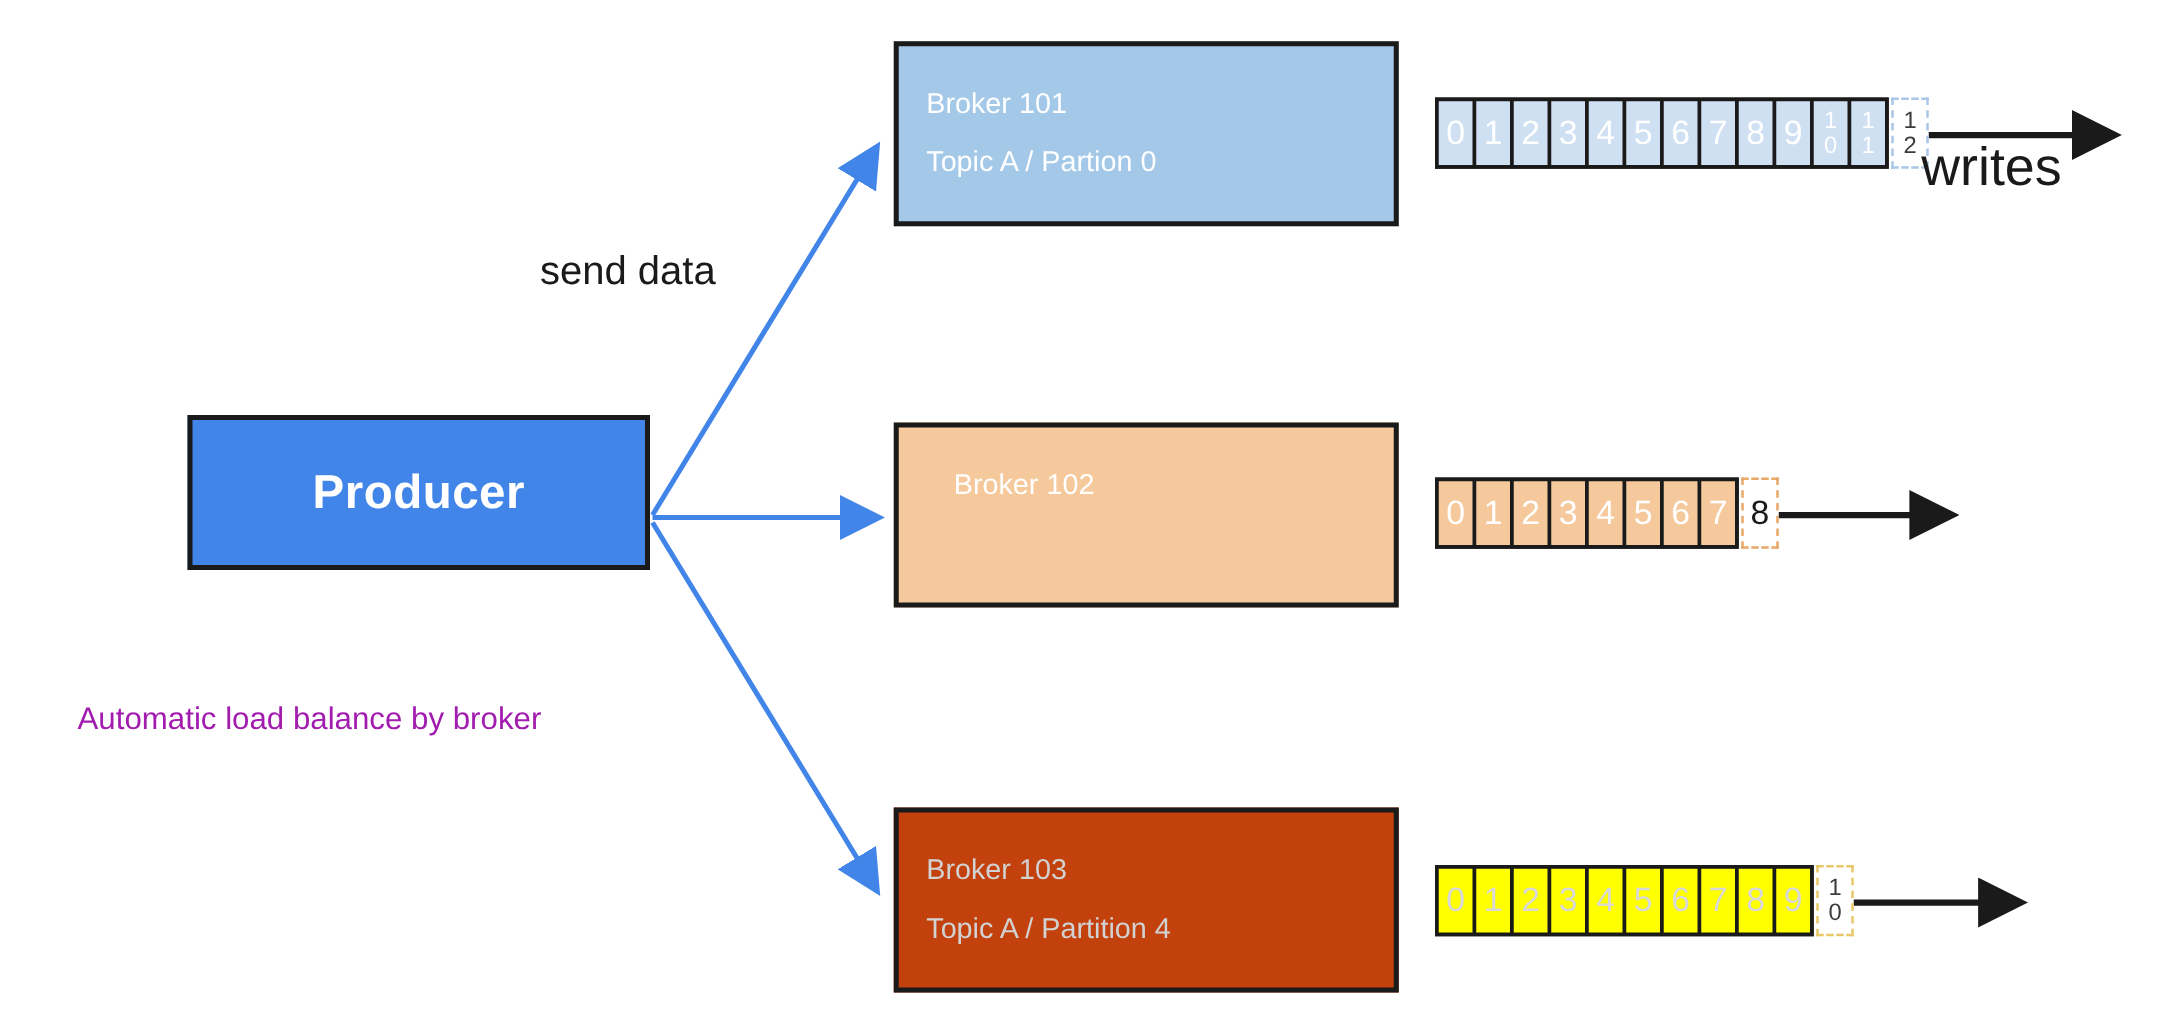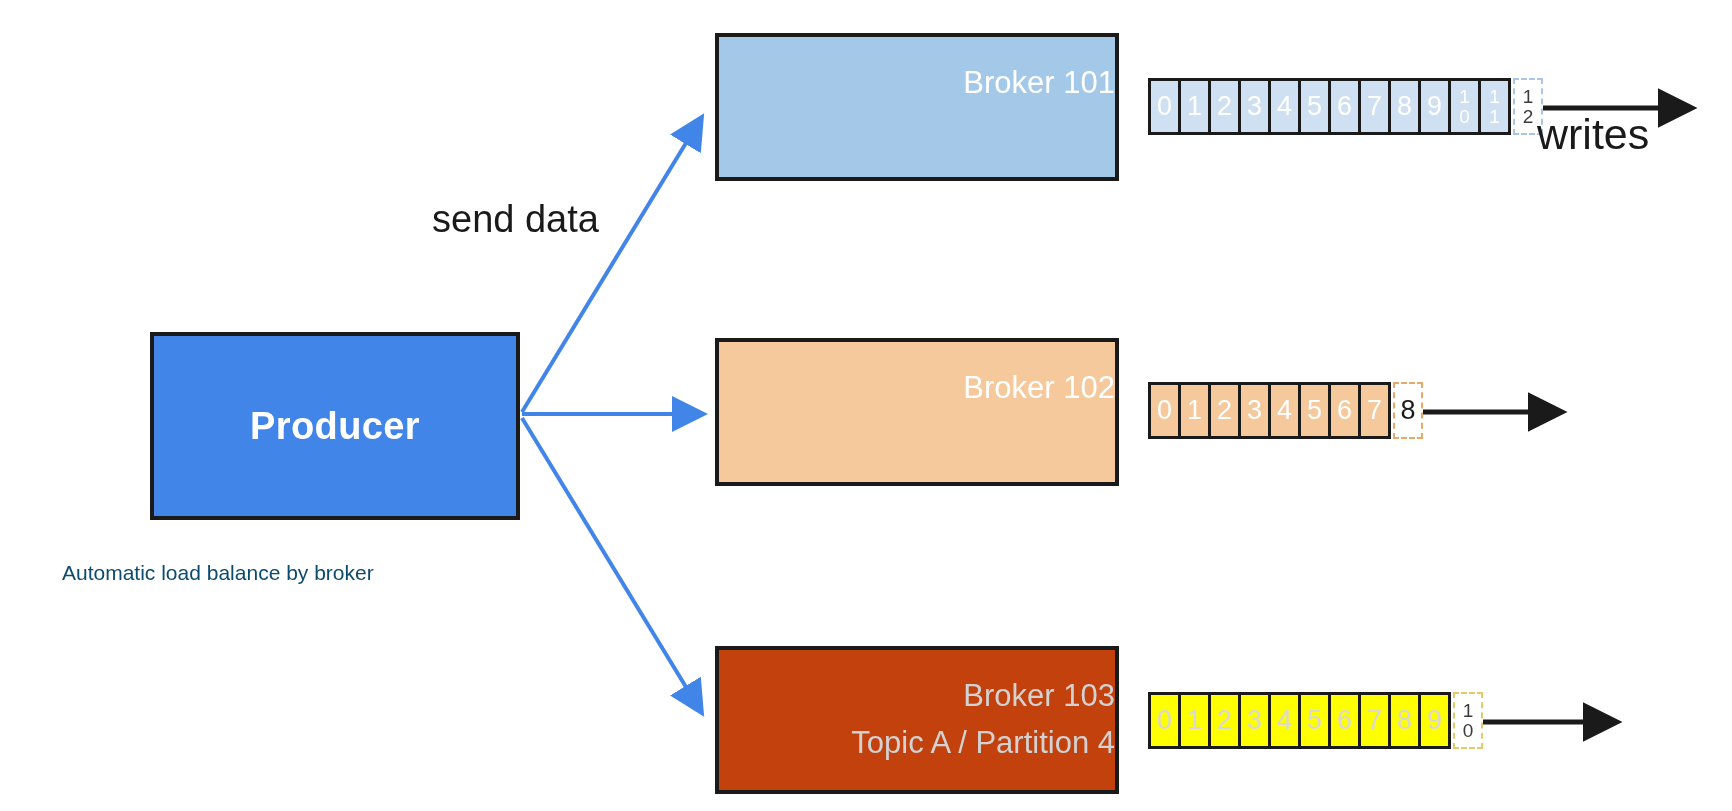--- a/index.html
+++ b/index.html
@@ -15,21 +15,21 @@
     width: 1732px;
     height: 811px;
     background: #ffffff;
     overflow: hidden;
   }
   .abs { position: absolute; }
 
   
   #producer-box {
     left: 150px; top: 332px;
-    width: 370px; height: 188px;
+    width: 370px; height: 124px;
     background: #4285e8;
     border: 4px solid #1a1a1a;
     box-sizing: border-box;
     display: flex;
     align-items: center;
     justify-content: center;
   }
   #producer-label {
     color: #ffffff;
     font-size: 38px;
@@ -38,24 +38,23 @@
   }
 
   
   .broker-box {
     width: 404px; height: 148px;
     border: 4px solid #1a1a1a;
     box-sizing: border-box;
     padding: 22px 0 0 22px;
   }
   .broker-line {
-    font-size: 31px;
+    font-size: 23px;
     line-height: 47px;
     white-space: nowrap;
-    text-align: right;
   }
   #broker-101-box { left: 715px; top: 33px;  background: #a4c8e8; }
   #broker-102-box { left: 715px; top: 338px; background: #f5c99b; padding-left: 44px; }
   #broker-103-box { left: 715px; top: 646px; background: #c2410c; }
   #broker-101-box .broker-line { color: #ffffff; }
   #broker-102-box .broker-line { color: #ffffff; }
   #broker-103-box .broker-line { color: #d2d2d2; }
 
   
   .log-bar {
@@ -112,34 +111,34 @@
   #log-103 .log-cell { background: #ffff00; color: #d8d8d8; }
   #log-103 .log-next { border: 2px dashed #e8c96a; color: #3c3c3c; }
 
   #log-101 { left: 1148px; top: 78px; }
   #log-102 { left: 1148px; top: 382px; }
   #log-103 { left: 1148px; top: 692px; }
 
   
   #send-data-label {
     left: 432px; top: 198px;
-    font-size: 38px;
+    font-size: 32px;
     color: #1a1a1a;
     white-space: nowrap;
   }
   #writes-label {
     left: 1537px; top: 110px;
     font-size: 43px;
     color: #1a1a1a;
     white-space: nowrap;
   }
   #loadbalance-label {
     left: 62px; top: 561px;
-    font-size: 21px;
-    color: #0c4a6e;
+    font-size: 25px;
+    color: #a21caf;
     white-space: nowrap;
   }
 
   svg.overlay {
     position: absolute;
     left: 0; top: 0;
     width: 1732px; height: 811px;
     pointer-events: none;
   }
 </style>
@@ -166,20 +165,21 @@
     <line x1="1405" y1="412" x2="1560" y2="412" stroke="#1a1a1a" stroke-width="5" marker-end="url(#ah-black)"></line>
     <line x1="1462" y1="722" x2="1615" y2="722" stroke="#1a1a1a" stroke-width="5" marker-end="url(#ah-black)"></line>
   </svg>
 
   <div class="abs" id="producer-box">
     <span id="producer-label">Producer</span>
   </div>
 
   <div class="abs broker-box" id="broker-101-box">
     <div class="broker-line">Broker 101</div>
+    <div class="broker-line">Topic A / Partion 0</div>
   </div>
 
   <div class="abs broker-box" id="broker-102-box">
     <div class="broker-line">Broker 102</div>
   </div>
 
   <div class="abs broker-box" id="broker-103-box">
     <div class="broker-line">Broker 103</div>
     <div class="broker-line">Topic A / Partition 4</div>
   </div>

